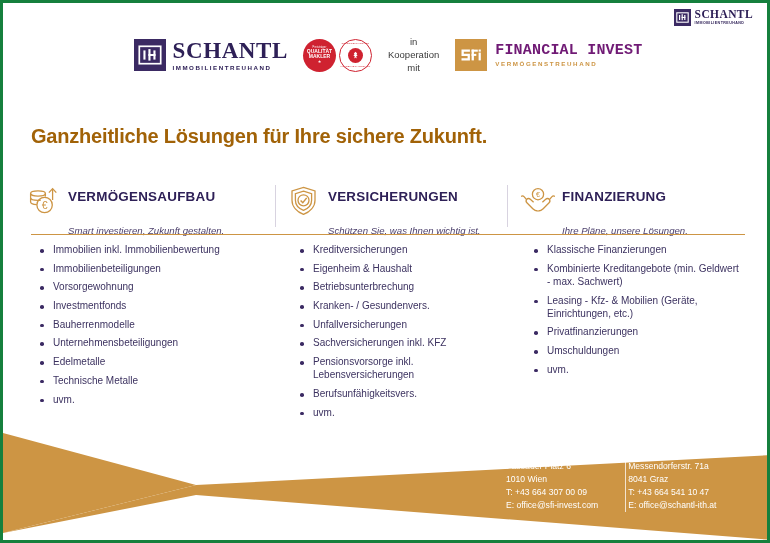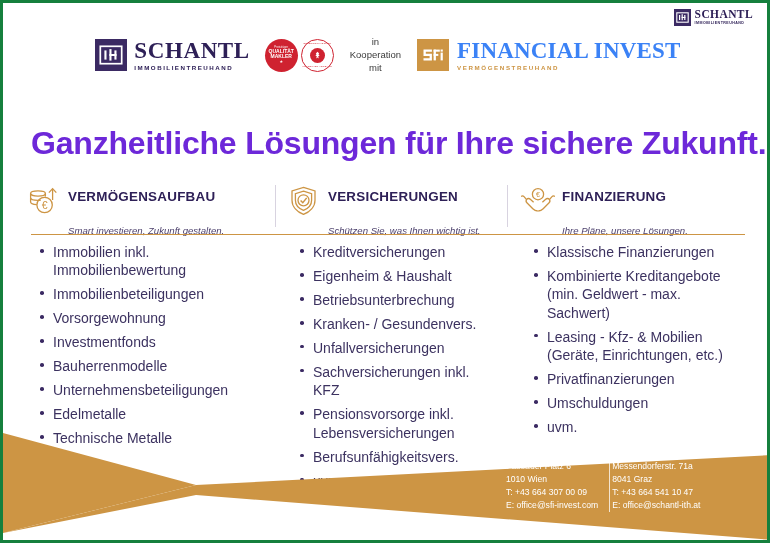--- a/index.html
+++ b/index.html
@@ -147,42 +147,42 @@
   }
 
   .sfi-logo { display: flex; align-items: center; gap: 8px; }
   .sfi-logo .mark {
     width: 32px; height: 32px;
     background: #cd9544;
     display: flex; align-items: center; justify-content: center;
   }
   .sfi-logo .wordmark { display: flex; flex-direction: column; line-height: 1; }
   .sfi-logo .wm-main {
-    font-family: Liberation Serif, serif;
-    font-weight: bold;
-    font-size: 23px;
+    font-family: Liberation Mono, monospace;
+    font-weight: bold;
+    font-size: 15px;
     letter-spacing: 0.2px;
-    color: #3b82f6;
+    color: #701a75;
   }
   .sfi-logo .wm-sub {
     font-size: 6.2px;
     letter-spacing: 1.6px;
     color: #cd9544;
     font-weight: bold;
     margin-top: 3px;
   }
 
   
   .headline {
     position: absolute;
     top: 122px;
     left: 28px;
-    font-size: 32px;
-    font-weight: bold;
-    color: #6d28d9;
+    font-size: 20px;
+    font-weight: bold;
+    color: #a16207;
     letter-spacing: -0.2px;
     white-space: nowrap;
   }
 
   
   .columns {
     position: absolute;
     top: 182px;
     left: 24px;
     width: 722px;
@@ -241,21 +241,21 @@
   .bl { padding-right: 10px; }
   .bl-1 { width: 248px; padding-left: 12px; }
   .bl-2 { width: 232px; padding-left: 24px; }
   .bl-3 { width: 242px; padding-left: 26px; }
 
   .bl ul { list-style: none; }
   .bl li {
     position: relative;
     padding-left: 14px;
     margin-bottom: 5.5px;
-    font-size: 14px;
+    font-size: 10px;
     line-height: 1.32;
     color: #3c3260;
   }
   .bl li::before {
     content: "";
     position: absolute;
     left: 1px;
     top: 6px;
     width: 3.6px;
     height: 3.6px;
@@ -271,21 +271,21 @@
     width: 770px;
     height: 125px;
   }
   .footer-shape svg { display: block; }
 
   .footer-contacts {
     position: absolute;
     left: 503px;
     bottom: 28px;
     display: flex;
-    gap: 0;
+    gap: 16px;
     color: #ffffff;
   }
   .fc-block { font-size: 8.6px; line-height: 1.52; }
   .fc-block.left { padding-right: 11px; }
   .fc-block.right { padding-left: 2px; border-left: 1px solid rgba(255,255,255,.75); }
 </style>
 </head>
 <body>
 
 <div id="page">

